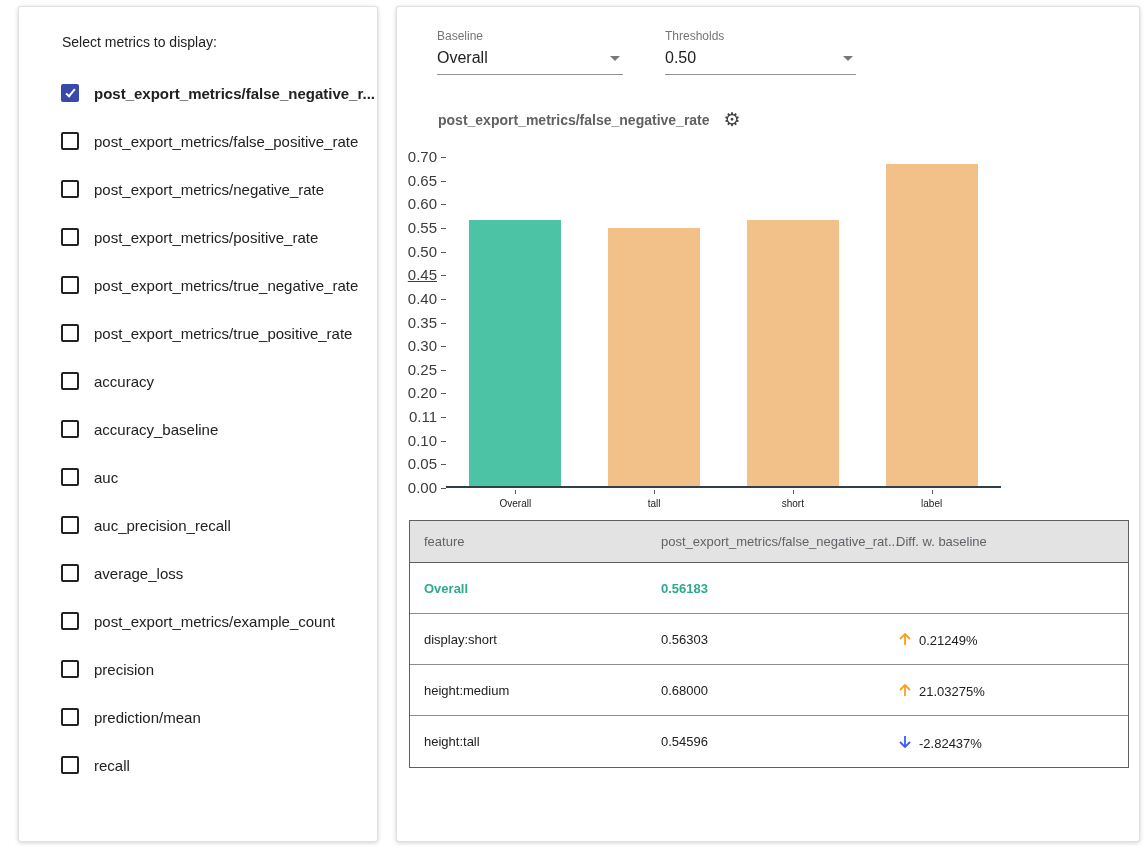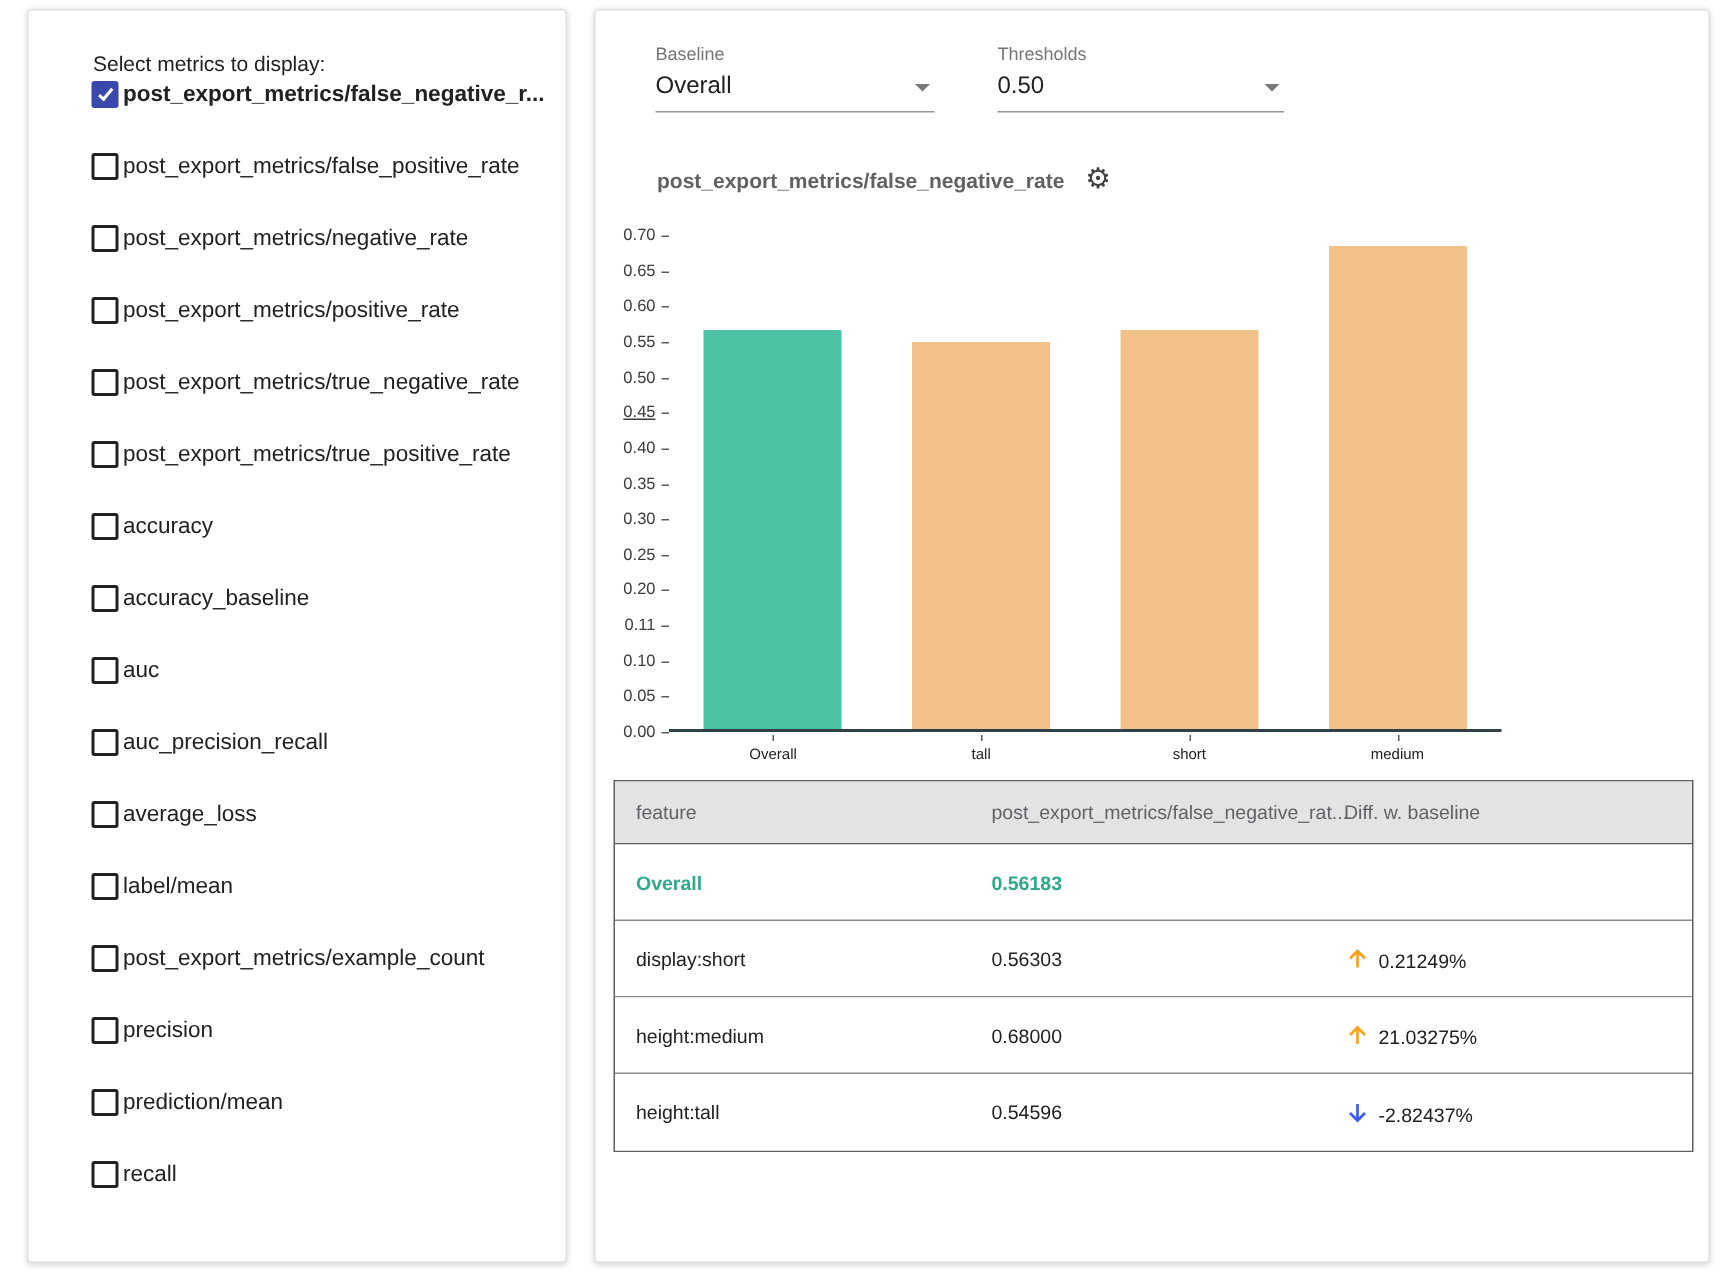--- a/index.html
+++ b/index.html
@@ -13,21 +13,21 @@
   .card {
     position:absolute; top:6px; background:#fff;
     border:1px solid #e0e0e0; border-radius:3px;
     box-shadow:0 1px 4px rgba(0,0,0,.18);
   }
   .left-card { left:18px; width:360px; height:836px;padding-left:26px; }
   .right-card { left:396px; width:744px; height:836px; }
 
   
   .panel-title { margin:27px 0 4px 17px; font-size:14px; color:#212121; }
-  .metric-item { height:48px; display:flex; align-items:flex-start; padding:0 16px; gap:3px; cursor:pointer; }
+  .metric-item { height:48px; display:flex; align-items:flex-end; padding:0 16px; gap:15px; cursor:pointer; }
   .checkbox { width:18px; height:18px; border:2px solid #212121; border-radius:2px; background:#fff; flex:none; position:relative; }
   .checkbox.checked { background:#3949ab; border-color:#3949ab; }
   .check { position:absolute; left:5px; top:1px; width:5px; height:10px;
     border-right:2px solid #fff; border-bottom:2px solid #fff; transform:rotate(40deg); }
   .metric-label { font-size:15px; color:#212121; white-space:nowrap; }
   .metric-label.bold { font-weight:700; }
 
   
   .controls { position:absolute; top:22px; left:40px; display:flex; gap:42px;align-items:center; }
   .select-group.baseline { width:186px; }
@@ -38,21 +38,21 @@
   .dropdown-arrow { position:absolute; right:3px; top:7px; width:0; height:0;
     border-left:5px solid transparent; border-right:5px solid transparent; border-top:5px solid #787878; }
 
   
   .chart-title-row { position:absolute; top:103px; left:41px; display:flex; align-items:center; gap:14px; }
   .chart-title { font-size:14px; font-weight:700; color:#616161; }
   .gear { font-family:"DejaVu Sans",sans-serif; font-size:19px; color:#424242; cursor:pointer; line-height:1; }
   .chart-container { position:absolute; top:144px; left:0; width:744px; height:372px; }
   .plot { position:absolute; left:49px; top:6px; width:555px; height:331px; border-bottom:2px solid #30404a; }
   .bar { position:absolute; bottom:0; width:92px; cursor:pointer; }
-  .y-tick-label { position:absolute; left:0; width:40px; text-align:right; font-size:11px; line-height:12px; color:#3c3c3c; }
+  .y-tick-label { position:absolute; left:0; width:40px; text-align:right; font-size:15px; line-height:12px; color:#3c3c3c; }
   .y-tick { position:absolute; left:44px; width:5px; height:1px; background:#5a5a5a; }
   .x-tick { position:absolute; top:339px; width:1px; height:4px; background:#5a5a5a; }
   .x-label { position:absolute; top:347px; width:120px; text-align:center; font-size:10px; color:#212121; }
 
   
   .results-table { position:absolute; top:513px; left:12px; width:720px; border:1px solid #5f5f5f; background:#fff; }
   .t-header, .t-row { display:grid; grid-template-columns:247px 235px 1fr; align-items:center; }
   .t-header { height:42px; background:#e3e3e3; border-bottom:1px solid #5f5f5f; font-size:13px; color:#5f6368; }
   .t-row { height:51px; border-bottom:1px solid #8d8d8d; font-size:13px; color:#202124; background:#fff; }
   .t-row:last-child { border-bottom:none; }
@@ -106,24 +106,20 @@
         <div class="checkbox"></div>
         <div class="metric-label">auc</div>
       </div>
       <div class="metric-item">
         <div class="checkbox"></div>
         <div class="metric-label">auc_precision_recall</div>
       </div>
       <div class="metric-item">
         <div class="checkbox"></div>
         <div class="metric-label">average_loss</div>
-      </div>
-      <div class="metric-item">
-        <div class="checkbox"></div>
-        <div class="metric-label">label/mean</div>
       </div>
       <div class="metric-item">
         <div class="checkbox"></div>
         <div class="metric-label">post_export_metrics/example_count</div>
       </div>
       <div class="metric-item">
         <div class="checkbox"></div>
         <div class="metric-label">precision</div>
       </div>
       <div class="metric-item">
@@ -198,21 +194,21 @@
       <div class="y-tick" style="top: 29.6429px;"></div>
       <div class="y-tick-label" style="top: -5.68434e-14px;">0.70</div>
       <div class="y-tick" style="top: 6px;"></div>
       <div class="x-tick" style="left: 118.375px;"></div>
       <div class="x-label" style="left: 58.375px;">Overall</div>
       <div class="x-tick" style="left: 257.125px;"></div>
       <div class="x-label" style="left: 197.125px;">tall</div>
       <div class="x-tick" style="left: 395.875px;"></div>
       <div class="x-label" style="left: 335.875px;">short</div>
       <div class="x-tick" style="left: 534.625px;"></div>
-      <div class="x-label" style="left: 474.625px;">medium</div>
+      <div class="x-label" style="left: 474.625px;">label</div>
     </div>
 
   <div class="results-table">
     <div class="t-header">
       <div class="feature-cell">feature</div>
       <div class="value-cell">post_export_metrics/false_negative_rat...</div>
       <div class="diff-cell">Diff. w. baseline</div>
     </div>
     <div>
         <div class="t-row baseline">

